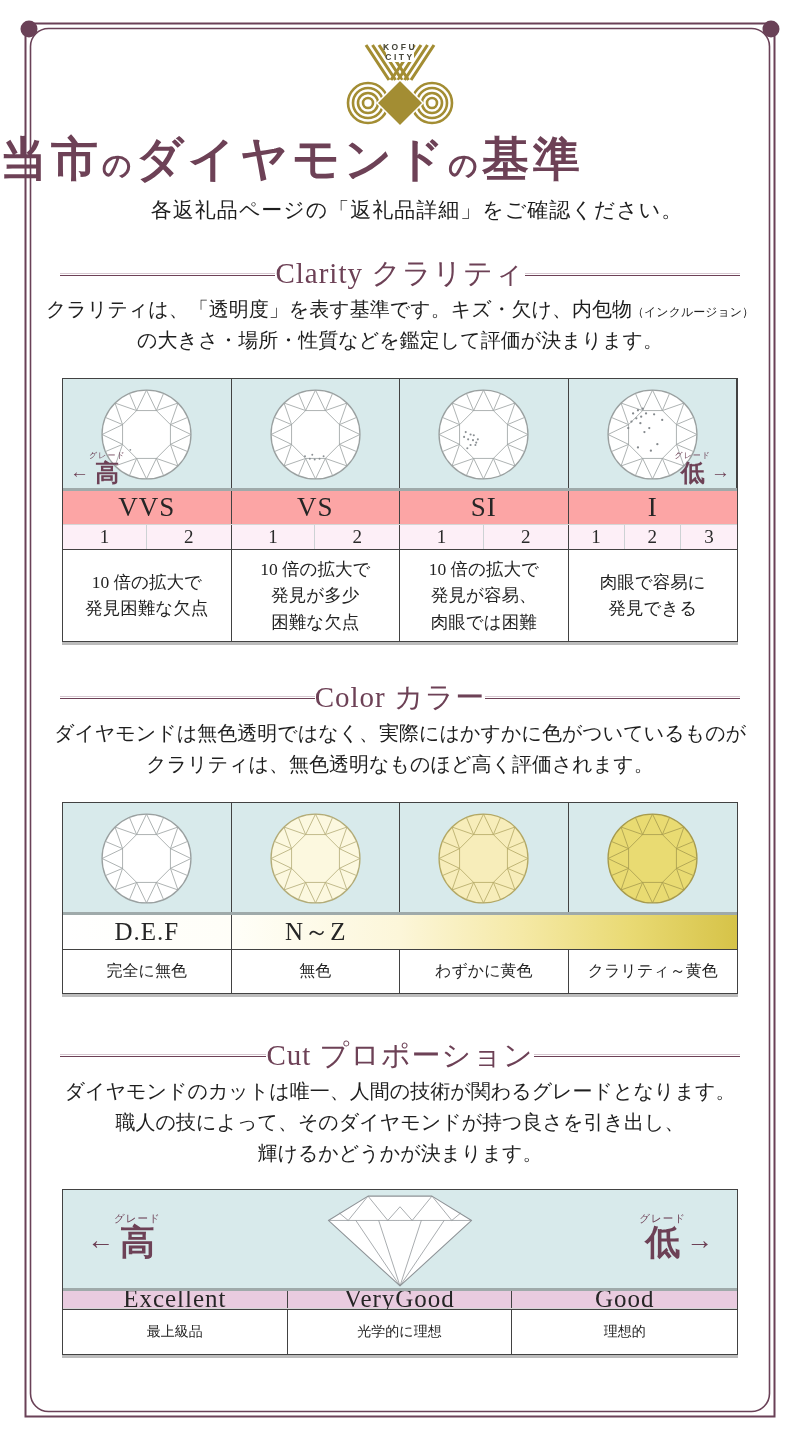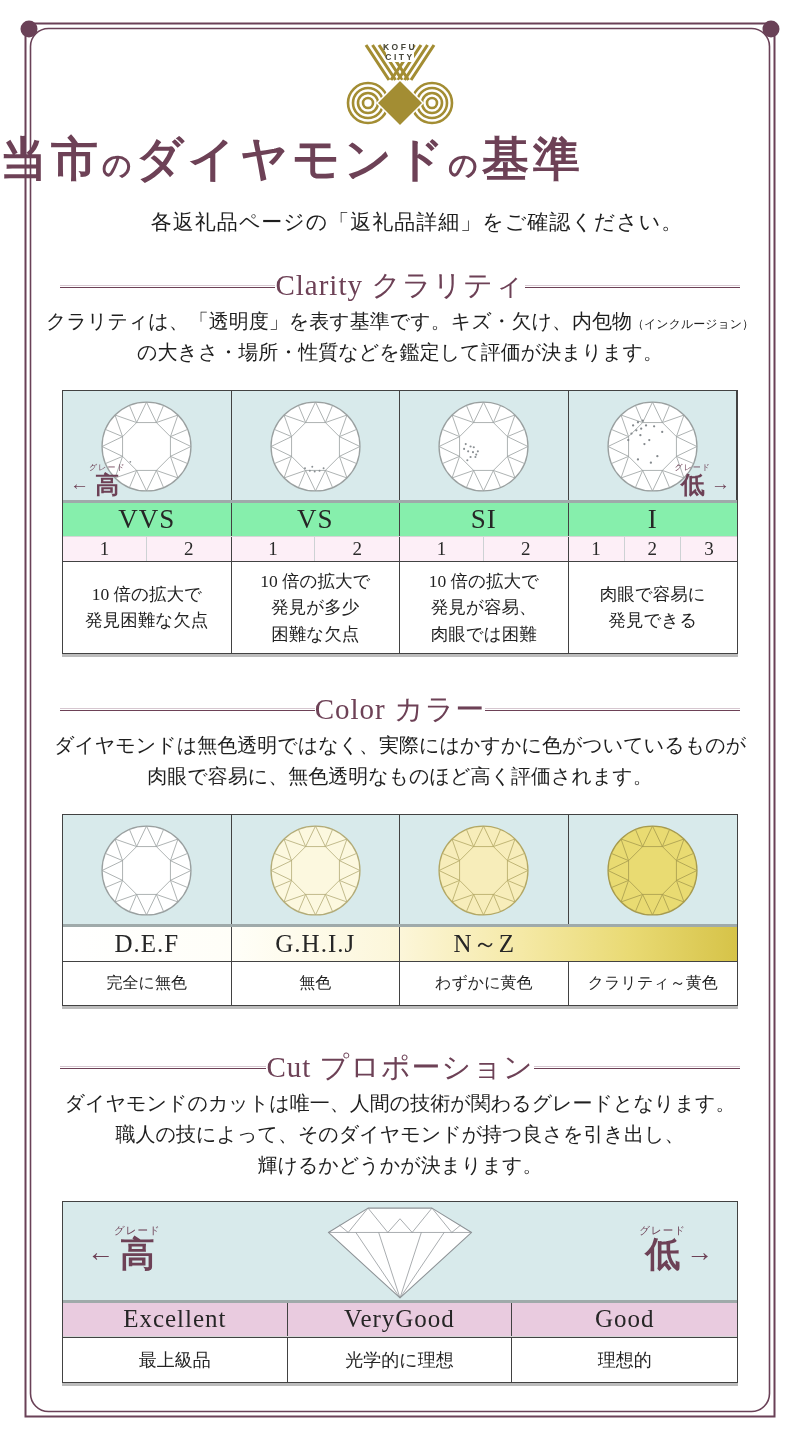--- a/index.html
+++ b/index.html
@@ -9,21 +9,21 @@
     font-family:"Liberation Serif","DejaVu Serif",serif; color:#242424; overflow:hidden;
   }
   .frame-svg { position:absolute; inset:0; pointer-events:none; z-index:5; }
   .page { position:relative; z-index:1; width:800px; height:1440px; }
 
   
   .logo { display:block; margin:40px auto 0; }
   .title { text-align:left; margin-top:4px; font-size:47px; font-weight:700;
            letter-spacing:4px; color:#6d4156; line-height:1.15; }
   .title .no { font-size:29px; font-weight:600; }
-  .subtitle { text-align:center; margin-top:22px; font-size:21px; letter-spacing:1px; color:#1e1e1e;padding-left:34px; }
+  .subtitle { text-align:center; margin-top:10px; font-size:21px; letter-spacing:1px; color:#1e1e1e;padding-left:34px; }
 
   
   .sec-head { display:flex; align-items:center; margin:0 60px; }
   .sec-head .rule { flex:1; height:3px; border-top:1.5px solid #d6c7d0; border-bottom:1.5px solid #6d4156; }
   .sec-head .sec-title { font-size:29px; color:#6d4156; letter-spacing:1px; white-space:nowrap; }
   .clarity .sec-head { margin-top:30px; }
   .color-sec .sec-head { margin-top:36px;font-family:Liberation Serif, serif; }
   .cut-sec .sec-head { margin-top:42px; }
 
   .sec-desc { margin-top:0; text-align:center; font-size:20px; line-height:1.55; color:#1e1e1e; }
@@ -35,21 +35,21 @@
             box-shadow:0 3px 0 #bcbcbc; background:#fff; }
   .grow { display:grid; grid-template-columns:repeat(4,1fr); }
   .grow3 { display:grid; grid-template-columns:repeat(3,1fr); }
   .cell { border-right:1.5px solid #424242; display:flex; align-items:center; justify-content:center; }
   .cell:last-child { border-right:none; }
 
   .row-blue { background:#d8eaeb; border-bottom:3px solid #9faaaa; position:relative; }
   .row-blue .cell { height:109px; }
   .dia { width:97px; height:97px; margin-top:2px; }
 
-  .row-grade .cell { height:33px; background:#86efac; font-size:27px; letter-spacing:1px; color:#262626; }
+  .row-grade .cell { height:33px; background:#fca5a5; font-size:27px; letter-spacing:1px; color:#262626; }
   .row-grade { border-bottom:1px solid #d6d6d6; }
   .row-nums { border-bottom:1.5px solid #424242; }
   .row-nums .cell { height:24px; background:#fdeff7; padding:0; align-items:stretch; }
   .subgrid { display:grid; width:100%; }
   .subgrid.two { grid-template-columns:1fr 1fr; }
   .subgrid.three { grid-template-columns:1fr 1fr 1fr; }
   .sub { border-right:1px solid #cdd2d4; display:flex; align-items:center; justify-content:center;
          font-size:19px; color:#2a2a2a; }
   .sub:last-child { border-right:none; }
 
@@ -74,23 +74,23 @@
   
   .cut-blue { background:#d8eaeb; border-bottom:3px solid #9faaaa; height:101px; position:relative;
               display:flex; align-items:center; justify-content:center; }
   .cut-blue .scale-label { position:absolute; bottom:auto; top:50%; transform:translateY(-54%); }
   .cut-blue .scale-label.left { left:24px; }
   .cut-blue .scale-label.right { right:24px; }
   .cut-blue .arrow { font-size:27px; padding-bottom:6px; }
   .cut-blue .mini { font-size:10.5px; }
   .cut-blue .big { font-size:35px; }
   .dia-side { width:232px; height:99px; margin-top:2px; }
-  .row-grade-cut .cell { height:33px; background:#e9cbdf; font-size:25px; letter-spacing:1px; }
+  .row-grade-cut .cell { height:17px; background:#e9cbdf; font-size:25px; letter-spacing:1px; }
   .row-grade-cut { border-bottom:1px solid #d6d6d6; }
-  .row-desc-cut .cell { min-height:45px; font-size:18px; border-top:0.5px solid #424242; }
+  .row-desc-cut .cell { min-height:45px; font-size:14px; border-top:0.5px solid #424242; }
 
   .logo-text { font-family:"Liberation Sans","DejaVu Sans",sans-serif; font-weight:bold;
                letter-spacing:2.5px; fill:#45453a; font-size:8.5px; }
 </style>
 </head>
 <body>
 
 <svg width="0" height="0" style="position:absolute" aria-hidden="true">
   <defs>
     <symbol id="diaTop" viewBox="0 0 120 120">
@@ -304,21 +304,21 @@
   </section>
 
   <section class="color-sec">
     <div class="sec-head">
       <span class="rule"></span>
       <span class="sec-title">Color カラー</span>
       <span class="rule"></span>
     </div>
     <div class="sec-desc">
       <div class="line">ダイヤモンドは無色透明ではなく、実際にはかすかに色がついているものが</div>
-      <div class="line">肉眼で容易に、無色透明なものほど高く評価されます。</div>
+      <div class="line">クラリティは、無色透明なものほど高く評価されます。</div>
     </div>
 
     <div class="gtable">
       <div class="grow row-blue">
         <div class="cell">
           <svg class="dia" viewBox="0 0 120 120" style="--dfill:#ffffff;--dstroke:#9aa0a0">
               <use href="#diaTop"></use>
             </svg>
         </div>
         <div class="cell">
@@ -332,21 +332,20 @@
             </svg>
         </div>
         <div class="cell">
           <svg class="dia" viewBox="0 0 120 120" style="--dfill:#e9db72;--dstroke:#a79b4e">
               <use href="#diaTop"></use>
             </svg>
         </div>
       </div>
       <div class="grow row-grade-color">
         <div class="cell">D.E.F</div>
-        <div class="cell">G.H.I.J</div>
         <div class="cell">N～Z</div>
       </div>
       <div class="grow row-desc row-desc-color">
         <div class="cell" style="min-height:43px">完全に無色</div>
         <div class="cell" style="min-height:43px">無色</div>
         <div class="cell" style="min-height:43px">わずかに黄色</div>
         <div class="cell" style="min-height:43px">クラリティ～黄色</div>
       </div>
     </div>
   </section>

